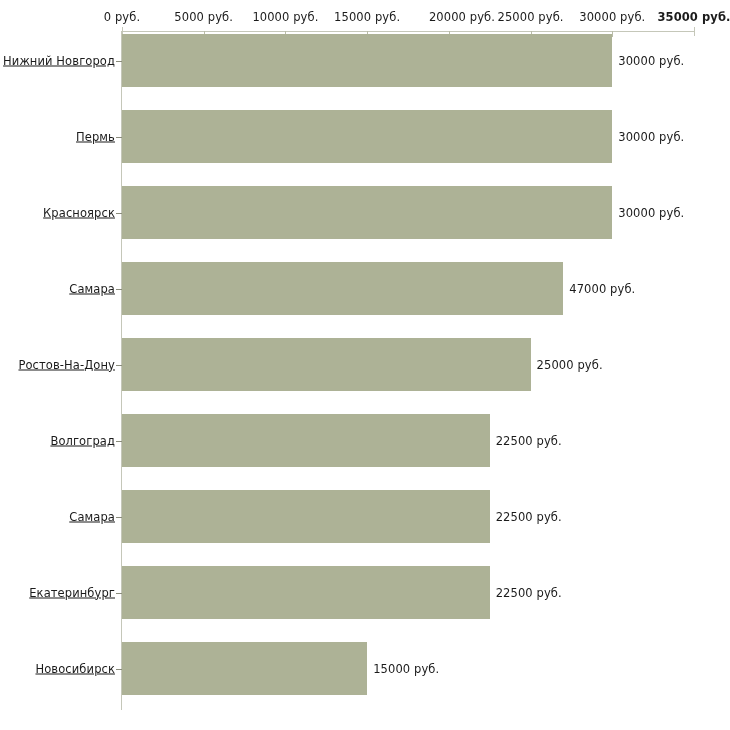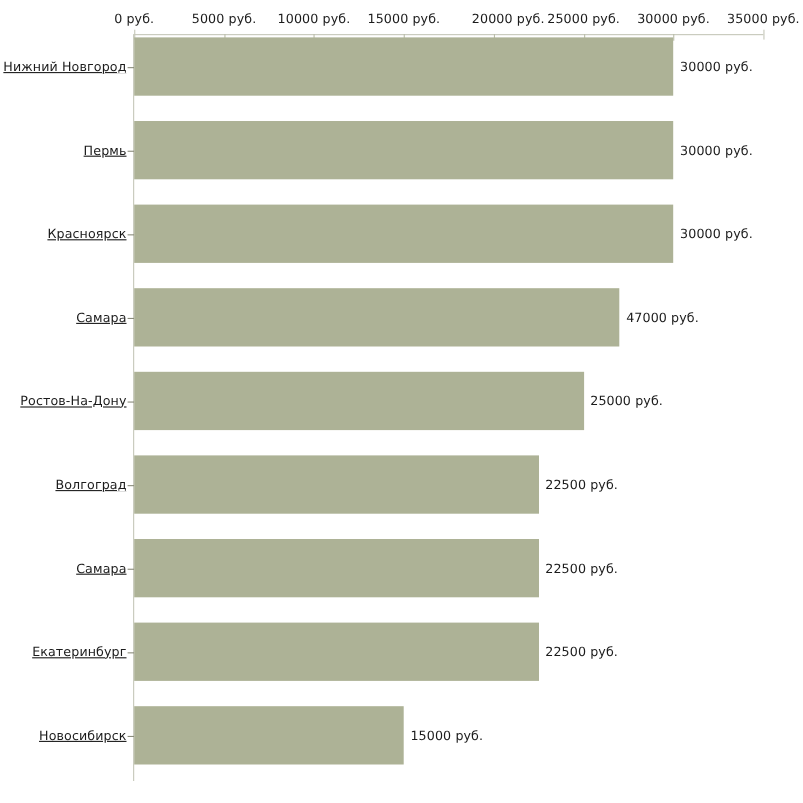--- a/index.html
+++ b/index.html
@@ -124,21 +124,21 @@
       <div class="x-tick-label" style="left: 285.429px;">10000 руб.</div>
       <div class="x-tick" style="left: 367.143px;"></div>
       <div class="x-tick-label" style="left: 367.143px;">15000 руб.</div>
       <div class="x-tick" style="left: 448.857px;"></div>
       <div class="x-tick-label" style="left: 462px;">20000 руб.</div>
       <div class="x-tick" style="left: 530.571px;"></div>
       <div class="x-tick-label" style="left: 530.571px;">25000 руб.</div>
       <div class="x-tick" style="left: 612.286px;"></div>
       <div class="x-tick-label" style="left: 612.286px;">30000 руб.</div>
       <div class="x-axis-cap" style="left: 694px;"></div>
-      <div class="x-tick-label" style="left: 694px;">35000 руб.</div>
+      <div class="x-tick-label" style="left: 694px; font-weight: bold;">35000 руб.</div>
     </div>
 
   <div class="y-axis-line"></div>
   <div id="y-axis-ticks">
       <div class="y-tick" style="top: 60.5px;"></div>
       <div class="y-tick" style="top: 136.5px;"></div>
       <div class="y-tick" style="top: 212.5px;"></div>
       <div class="y-tick" style="top: 288.5px;"></div>
       <div class="y-tick" style="top: 364.5px;"></div>
       <div class="y-tick" style="top: 440.5px;"></div>

